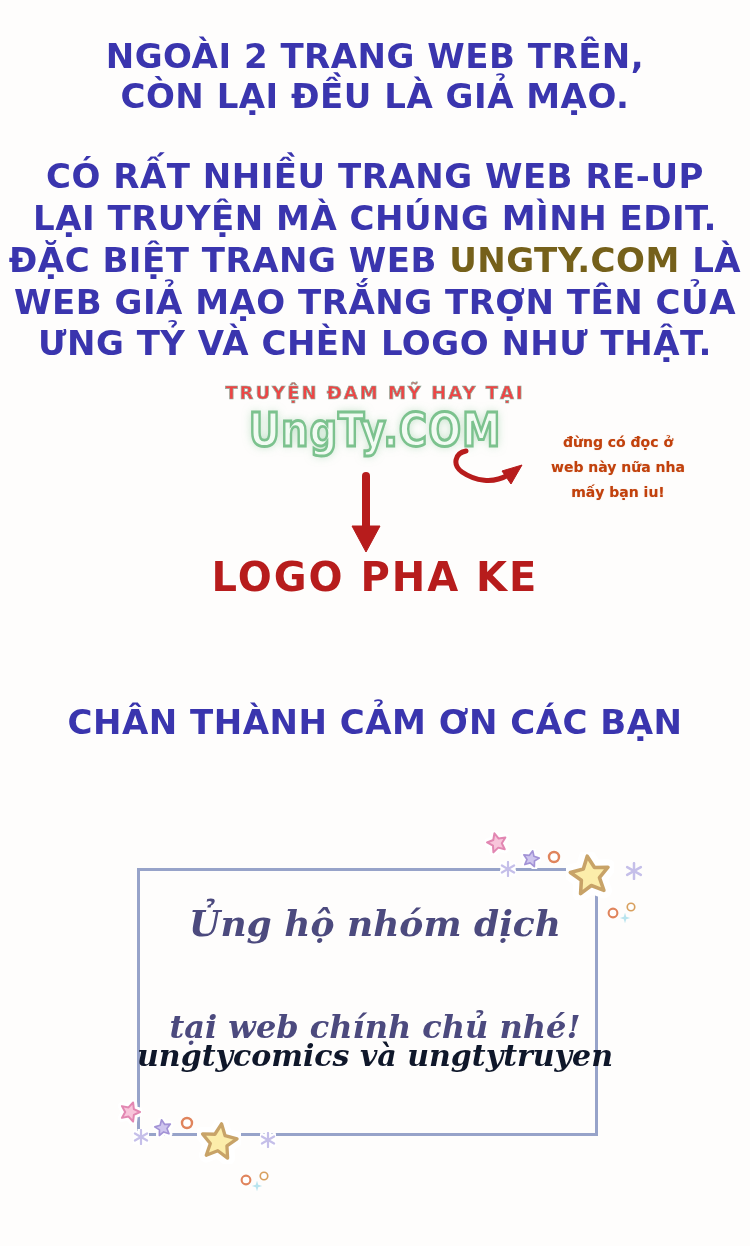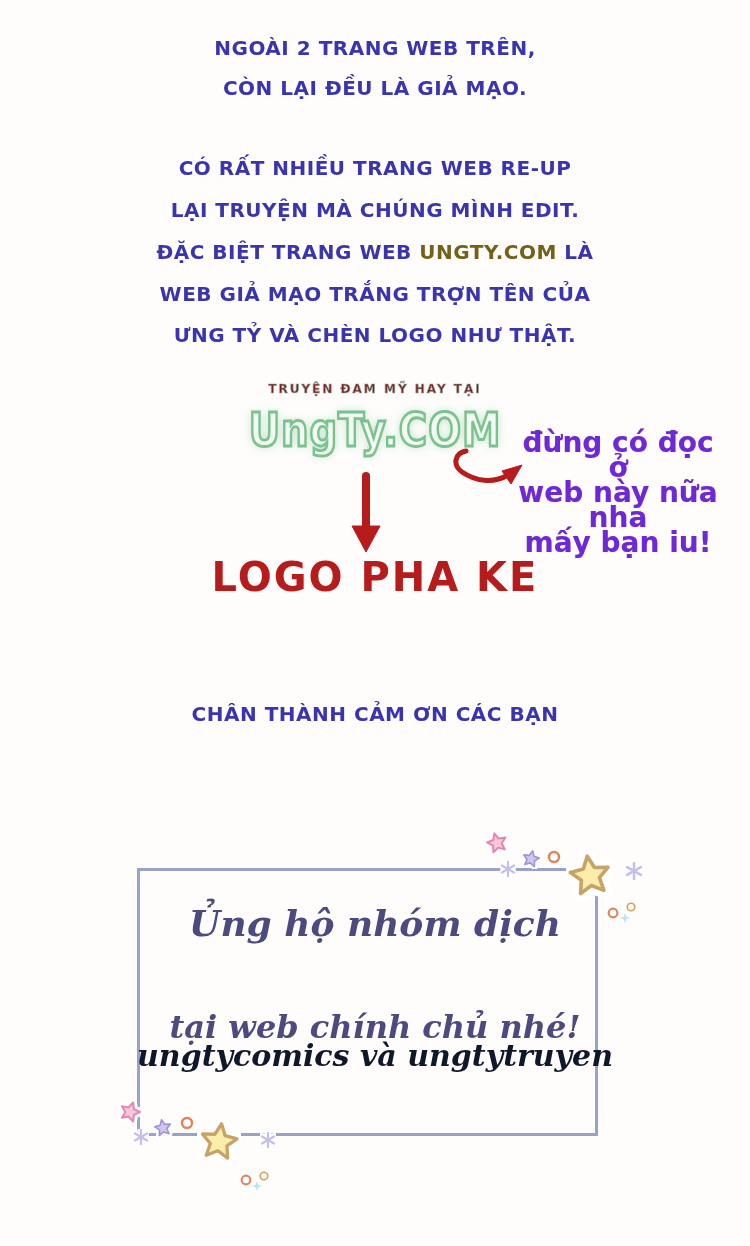--- a/index.html
+++ b/index.html
@@ -2,35 +2,35 @@
 <html><head>
 <meta charset="utf-8">
 <style>
   html,body { margin:0; padding:0; background:#ffffff; }
   .page {
     position:relative; width:750px; height:1246px; margin:0 auto;
     background:#fefdfc; overflow:hidden;
     font-family:"DejaVu Sans", sans-serif;
   }
   .line { position:absolute; left:0; width:100%; text-align:center; font-weight:bold; white-space:nowrap; }
-  .blue { color:#3a35ae; font-size:20px; letter-spacing:.5px; }
+  .blue { color:#3a35ae; font-size:34px; letter-spacing:.5px; }
   .olive { color:#75601a; }
   .logo-tagline {
-    color:#7f1d1d; font-size:12px; letter-spacing:2px;
+    color:#ef4444; font-size:18px; letter-spacing:2px;
     -webkit-text-stroke:.7px #90aa9b;
   }
   .logo-main {
     font-size:42px; letter-spacing:1px; color:#f2fbf3;
     -webkit-text-stroke:2.6px #7cc28e;
     text-shadow:0 0 9px rgba(124,194,142,.55);
     transform:scale(.92,1.12); transform-origin:center top;
   }
   .handnote {
     position:absolute; left:516px; top:430px; width:204px; text-align:center;
-    color:#6d28d9; font-weight:bold; font-size:28px; line-height:25px;
+    color:#c2410c; font-weight:bold; font-size:14px; line-height:25px;
     text-shadow:0 0 1px rgba(181,83,30,.4);
   }
   .caption-red { color:#b71c1c; font-size:40px; letter-spacing:2px; }
   .support-box {
     position:absolute; left:137px; top:868px; width:455px; height:262px;
     border:3px solid #97a3c9; background:transparent;
   }
   .script { font-family:"DejaVu Serif", serif; font-style:italic; font-weight:bold; }
   .navy1 { color:#4c4a7e; font-size:36px; }
   .navy2 { color:#4c4a7e; font-size:32px; }

